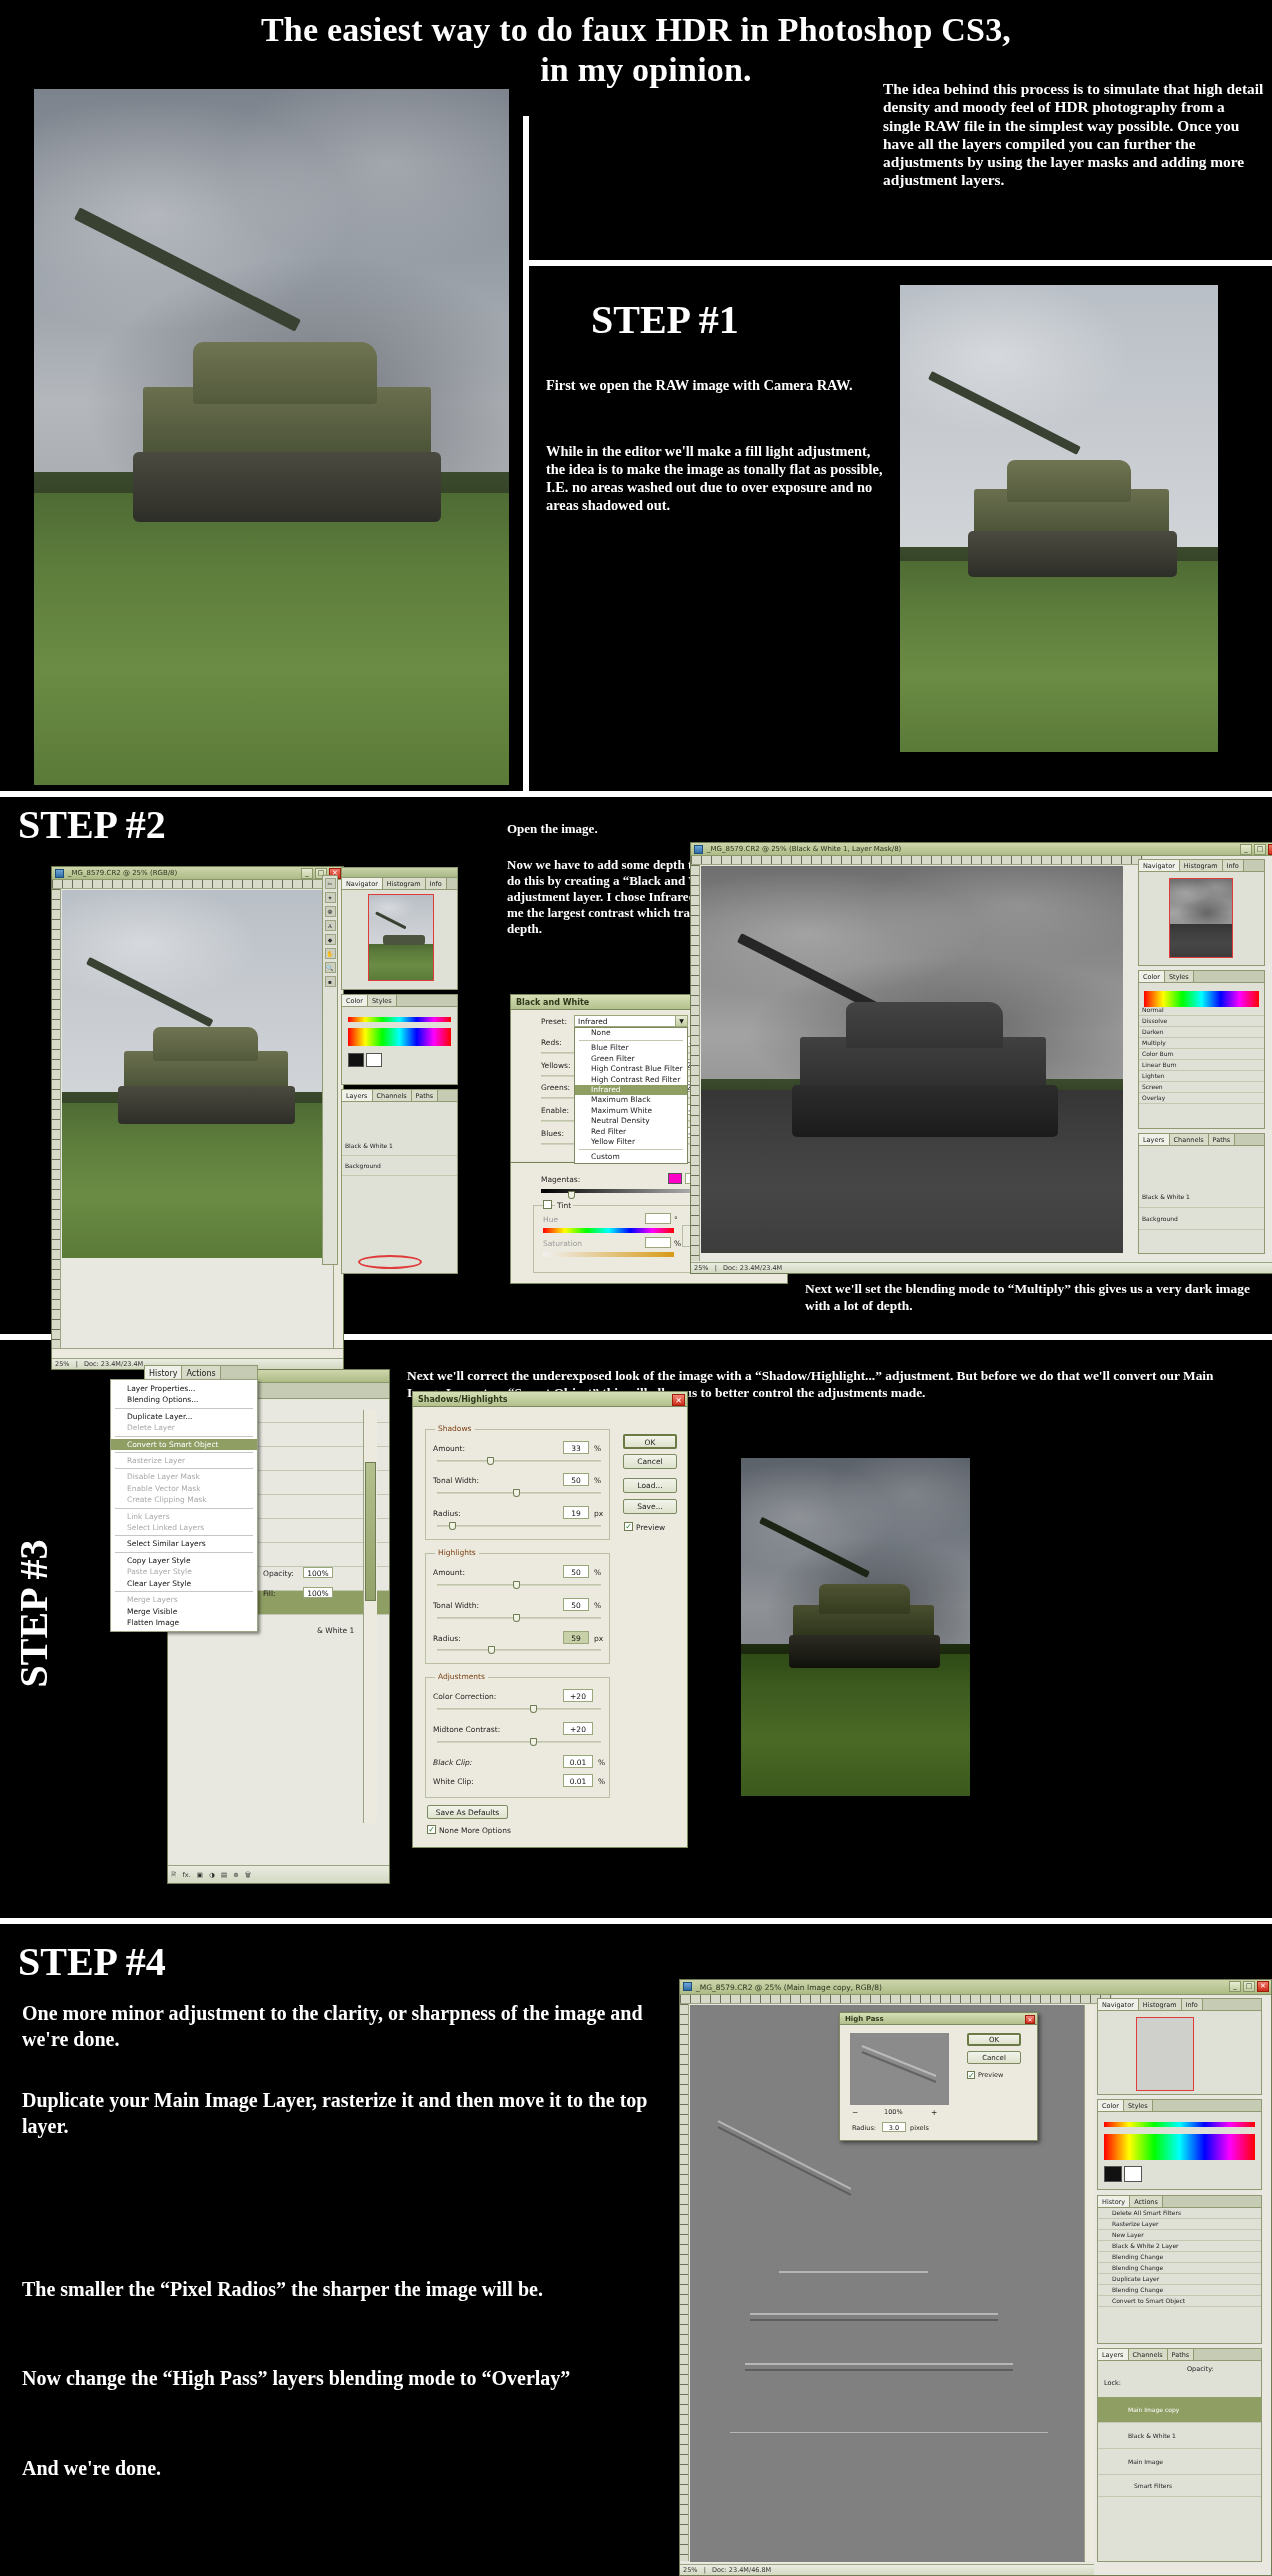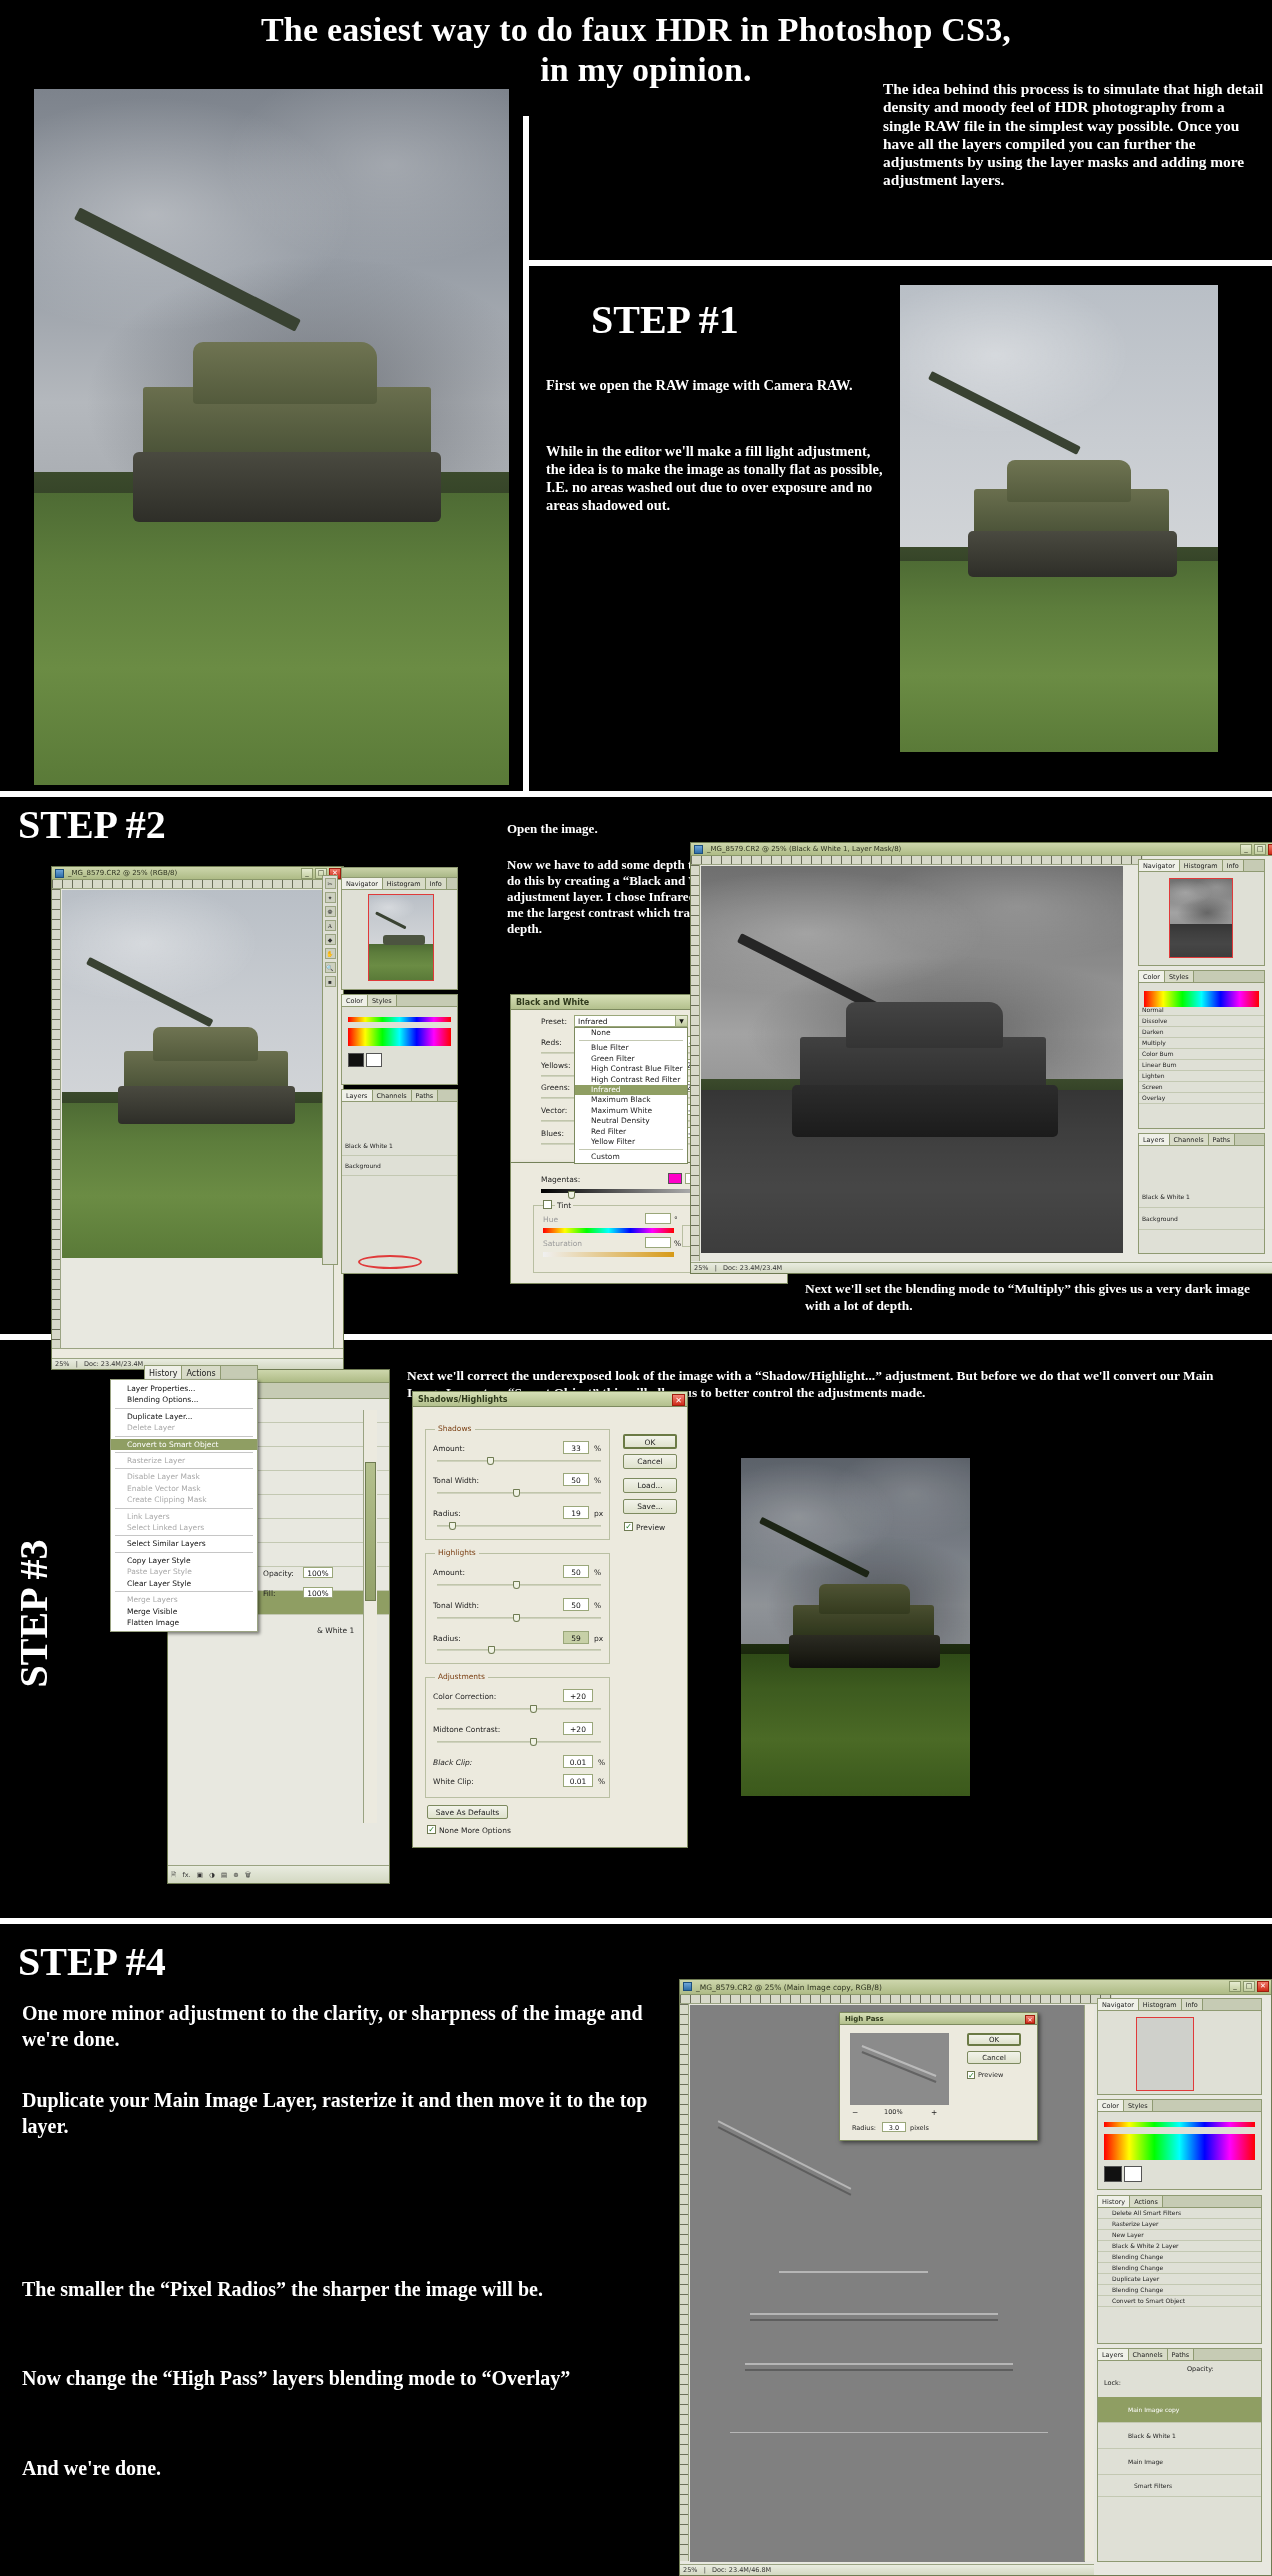--- a/index.html
+++ b/index.html
@@ -344,21 +344,21 @@
     <div class="lbl" style="left:30px; top:66px;">Yellows:</div>
     <div class="num" style="left:171px; top:64px; width:24px; height:11px; line-height:11px;">235</div>
     <div class="lbl" style="left:198px; top:66px;">%</div>
     <div class="slider" style="left:30px; top:80px; width:164px;"></div>
 
     <div class="lbl" style="left:30px; top:88px;">Greens:</div>
     <div class="num" style="left:171px; top:86px; width:24px; height:11px; line-height:11px;">244</div>
     <div class="lbl" style="left:198px; top:88px;">%</div>
     <div class="slider" style="left:30px; top:102px; width:164px;"></div>
 
-    <div class="lbl" style="left:30px; top:111px;">Vector:</div>
+    <div class="lbl" style="left:30px; top:111px;">Enable:</div>
     <div class="num" style="left:171px; top:109px; width:24px; height:11px; line-height:11px;">-68</div>
     <div class="lbl" style="left:198px; top:111px;">%</div>
     <div class="slider" style="left:30px; top:125px; width:164px;"></div>
 
     <div class="lbl" style="left:30px; top:134px;">Blues:</div>
     <div class="num" style="left:171px; top:132px; width:24px; height:11px; line-height:11px;">-33</div>
     <div class="lbl" style="left:198px; top:134px;">%</div>
     <div class="slider" style="left:30px; top:148px; width:164px;"></div>
 
     <div class="dbtn primary" style="left:216px; top:20px; width:50px; height:14px; line-height:12px;">OK</div>

